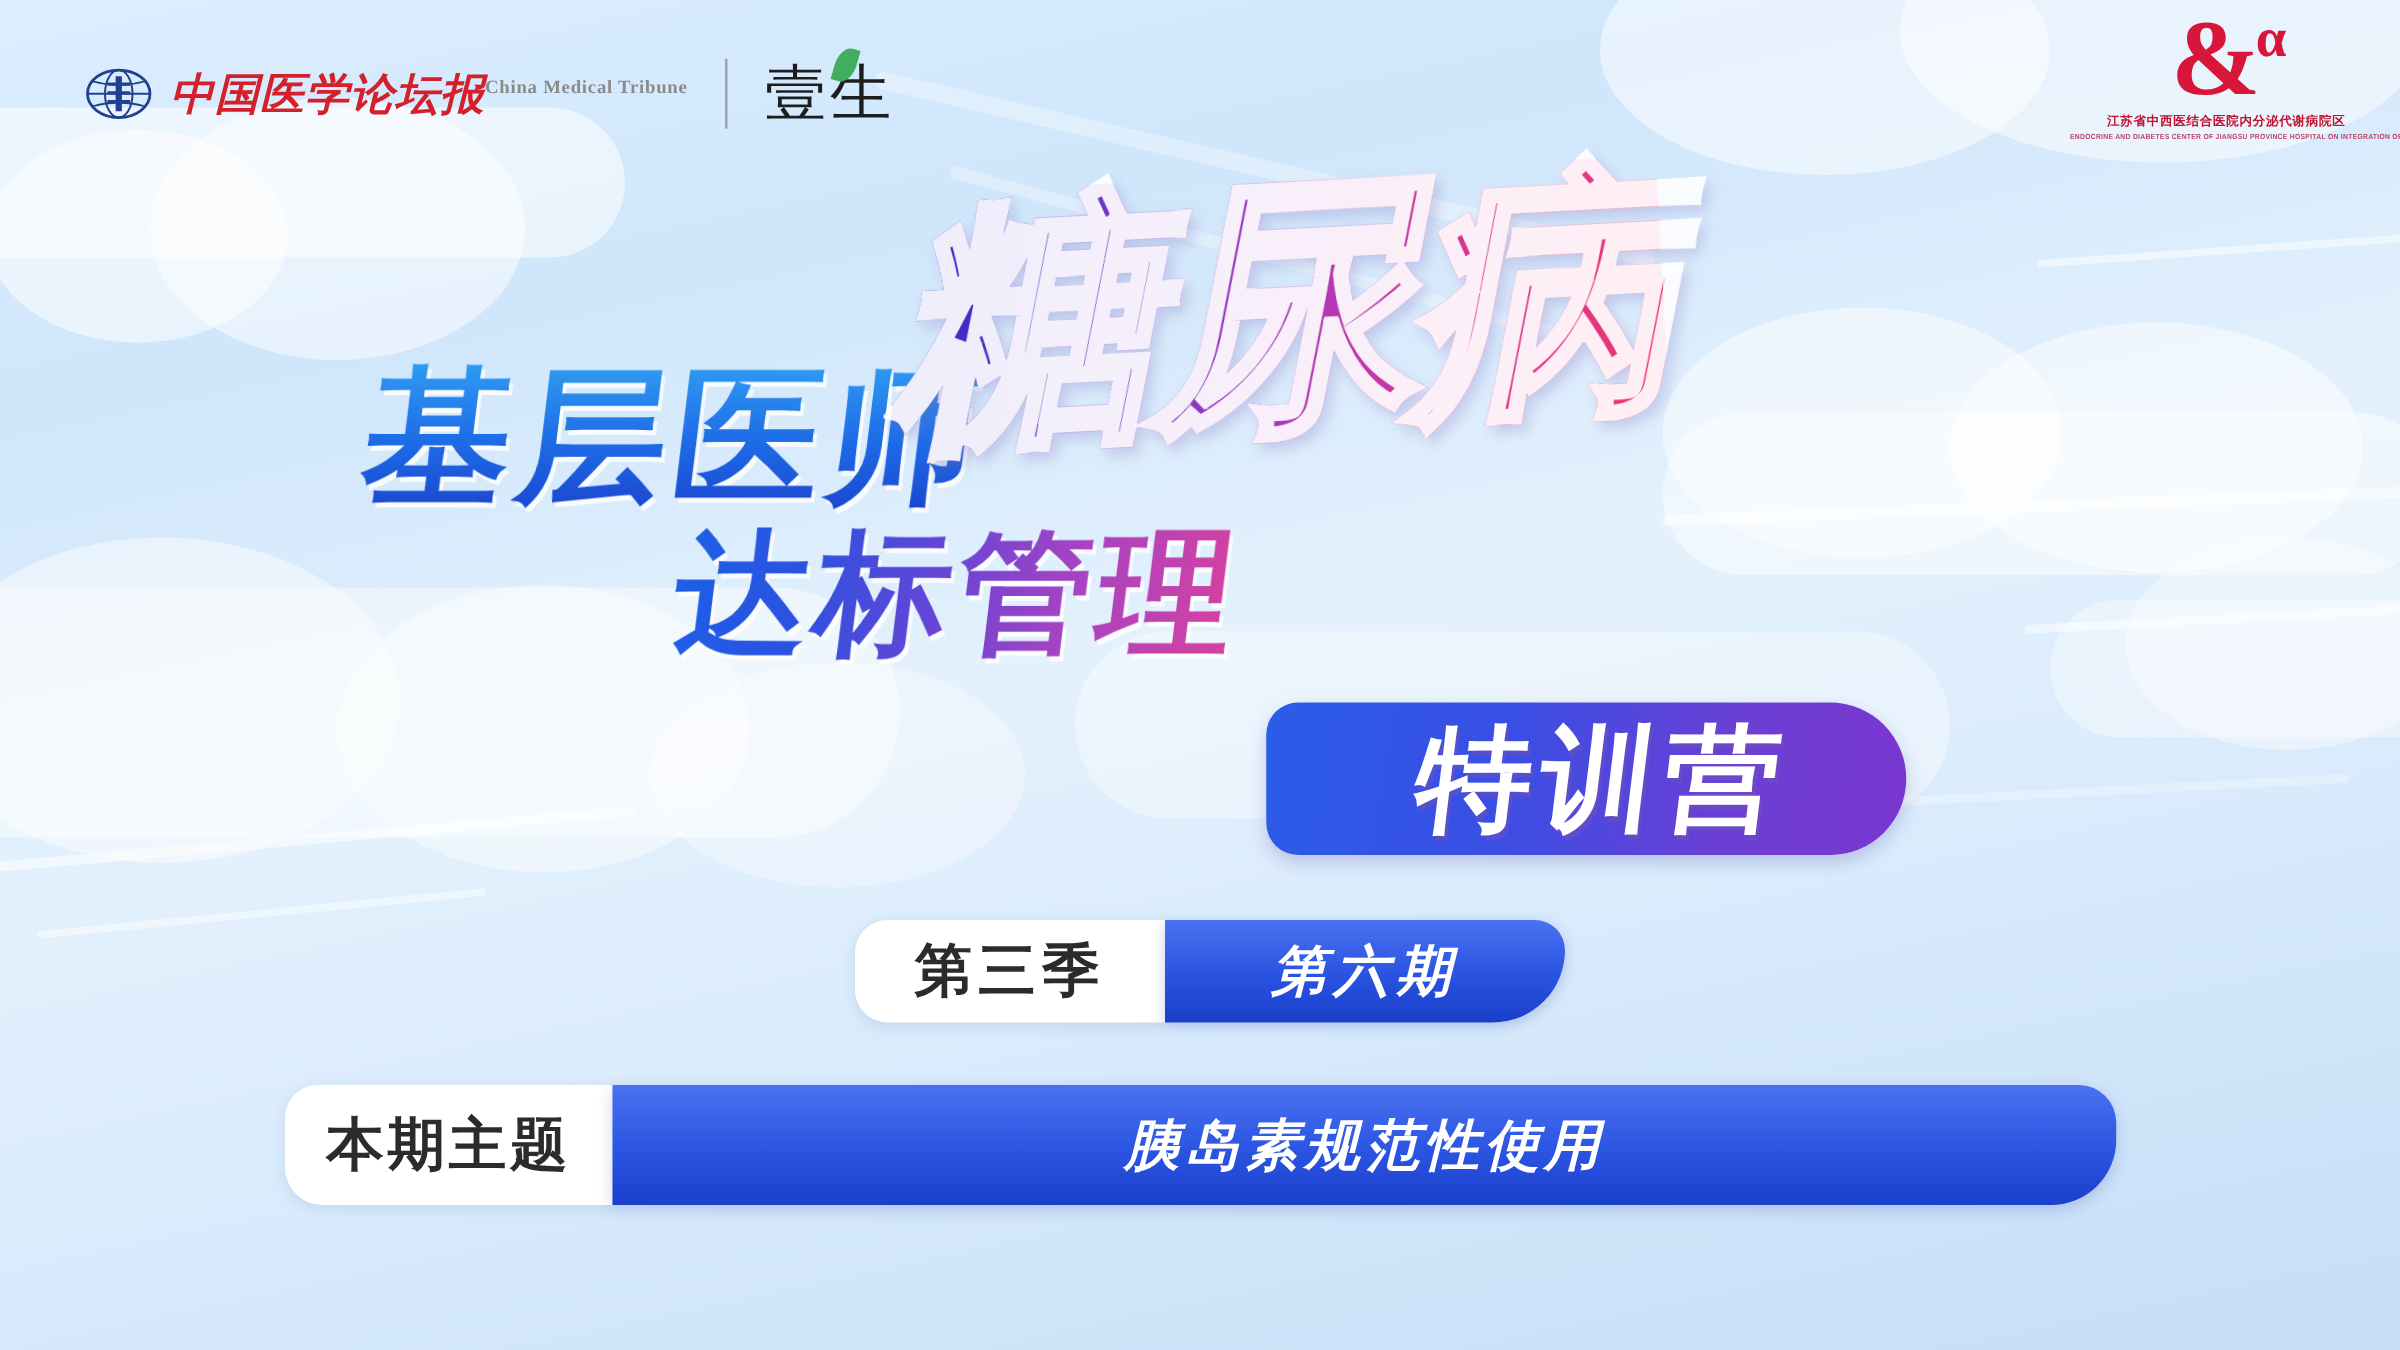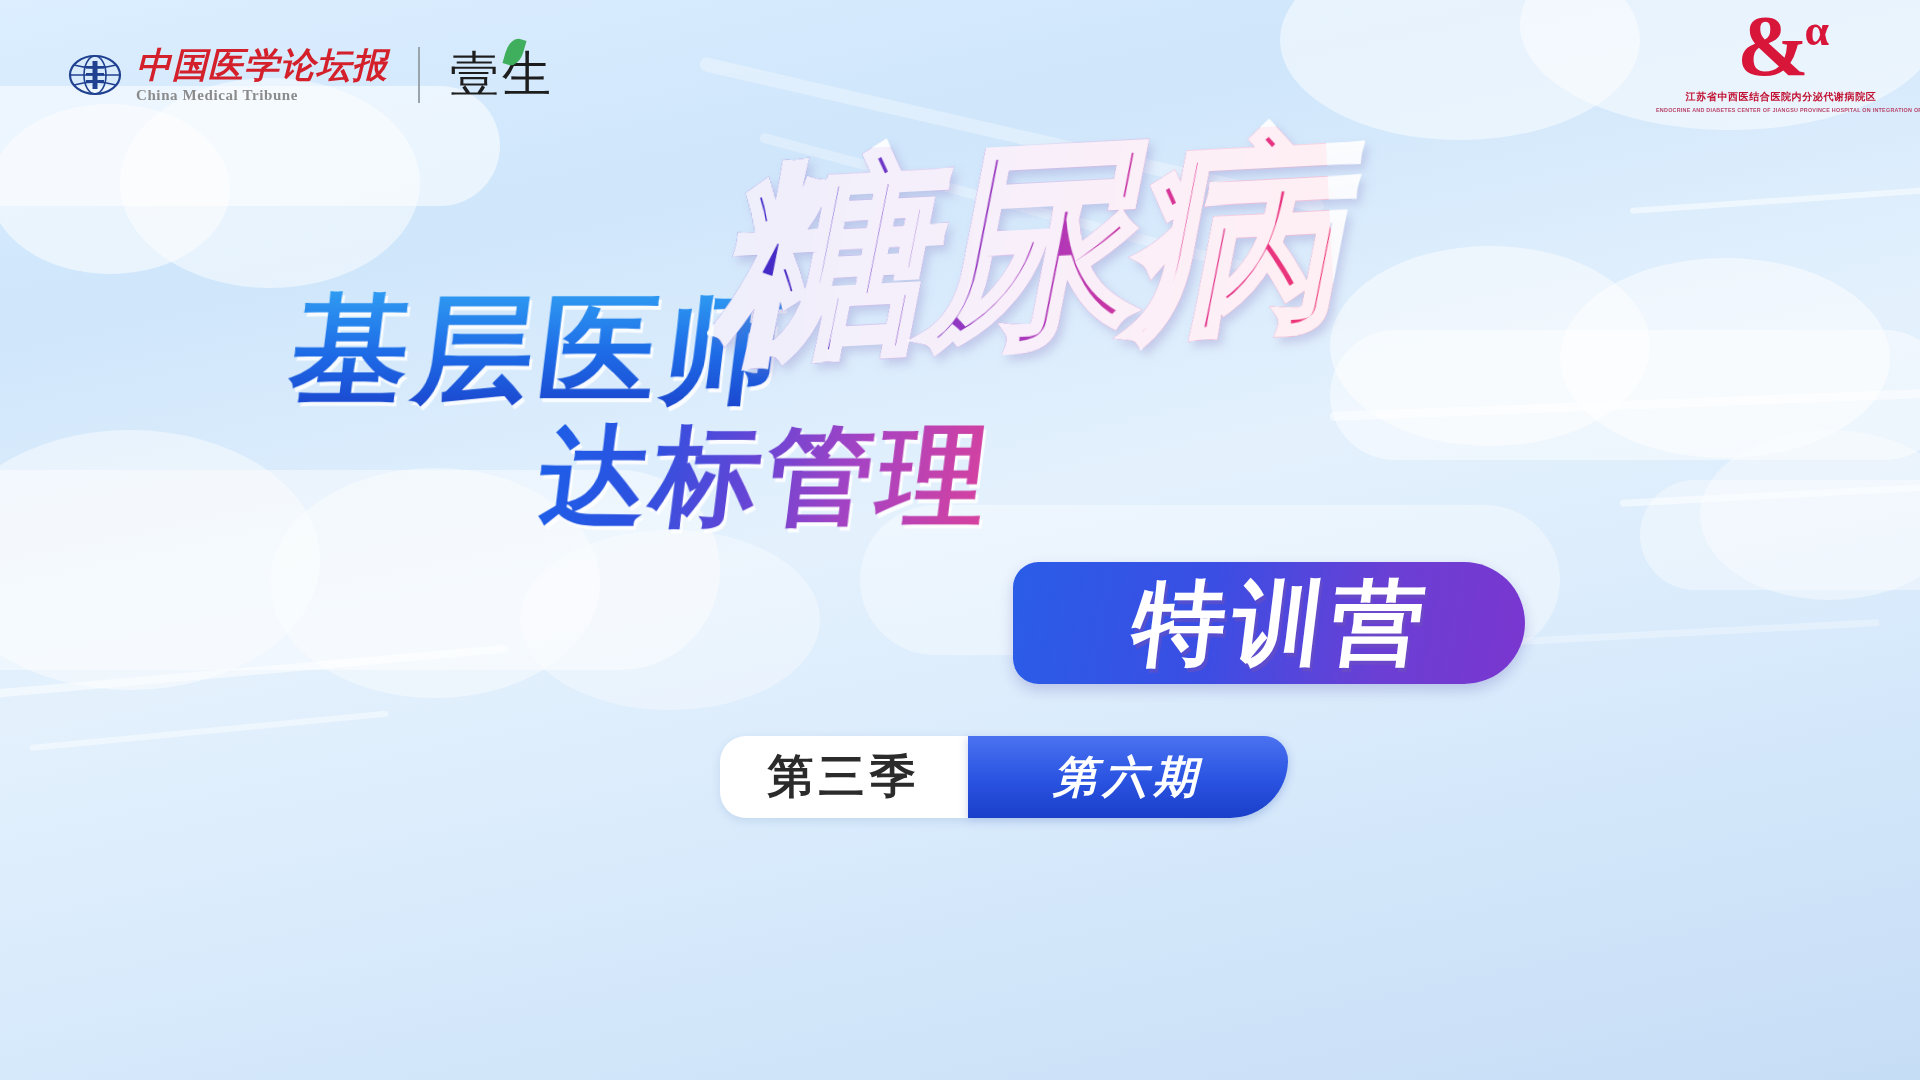--- a/index.html
+++ b/index.html
@@ -16,21 +16,21 @@
 
   
   .sky-wrap{position:absolute;inset:0;overflow:hidden;}
   .cloud{position:absolute;border-radius:50%;background:#ffffff;filter:blur(0.4px);}
   .cloudband{position:absolute;background:#ffffff;border-radius:999px;}
   .streak{position:absolute;background:#ffffff;border-radius:999px;transform-origin:left center;}
 
   
   .logo-left{position:absolute;left:68px;top:42px;display:flex;align-items:center;gap:14px;}
   .globe{width:54px;height:44px;flex:none;}
-  .cmt-text{display:flex;flex-direction:column;align-items:flex-start;line-height:1;}
+  .cmt-text{display:flex;flex-direction:row;align-items:flex-start;line-height:1;}
   .cmt-cn{
     font-family:"Liberation Serif","DejaVu Serif",serif;
     font-size:35px;font-weight:700;color:#d4202b;letter-spacing:1px;
     font-style:italic;white-space:nowrap;
   }
   .cmt-en{
     font-family:"Liberation Serif","DejaVu Serif",serif;
     font-size:15px;font-weight:700;color:#8b8b8b;letter-spacing:.6px;
     margin-top:5px;white-space:nowrap;
   }
@@ -106,21 +106,21 @@
   .ribbon-text{
     position:absolute;left:1072px;top:419px;width:420px;text-align:center;
     font-size:92px;font-weight:900;letter-spacing:7px;color:#ffffff;line-height:1.2;
     font-family:"DejaVu Sans","Liberation Sans",sans-serif;
     transform:skewX(-7deg);
     text-shadow:3px 4px 0 rgba(110,80,190,.55);
     white-space:nowrap;
   }
 
   
-  .pillrow{position:absolute;left:720px;top:736px;display:flex;height:80px;}
+  .pillrow{position:absolute;left:684px;top:736px;display:flex;height:80px;}
   .pill-season{
     width:248px;height:82px;background:#ffffff;
     border-radius:26px 0 0 26px;
     display:flex;align-items:center;justify-content:center;
     box-shadow:0 3px 10px rgba(90,130,180,.18);
   }
   .pill-season span{
     font-size:46px;font-weight:900;letter-spacing:5px;color:#2b2b2b;
     font-family:"DejaVu Sans","Liberation Sans",sans-serif;white-space:nowrap;
   }
@@ -238,14 +238,22 @@
 
   <div class="pillrow">
     <div class="pill-season">
       <span>第三季</span>
     </div>
     <div class="pill-ep">
       <span>第六期</span>
     </div>
   </div>
 
+  <div class="themebar">
+    <div class="theme-label">
+      <span>本期主题</span>
+    </div>
+    <div class="theme-value">
+      <span>胰岛素规范性使用</span>
+    </div>
+  </div>
 
 </div>
 
 </body></html>

